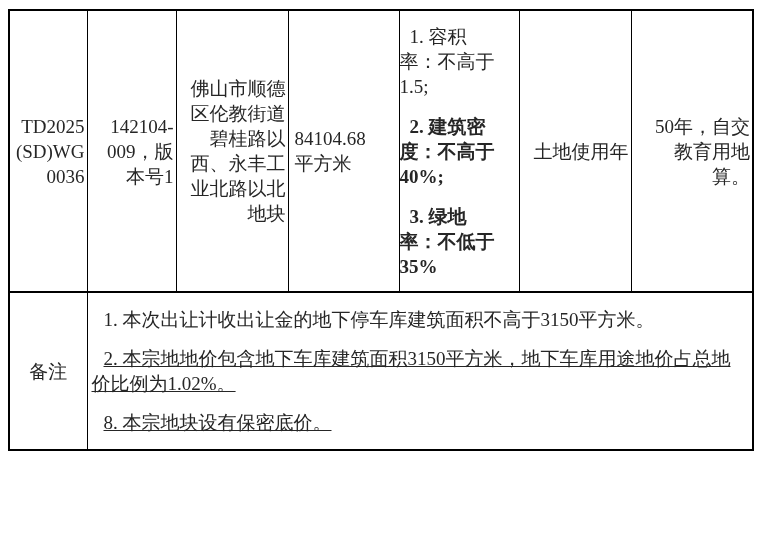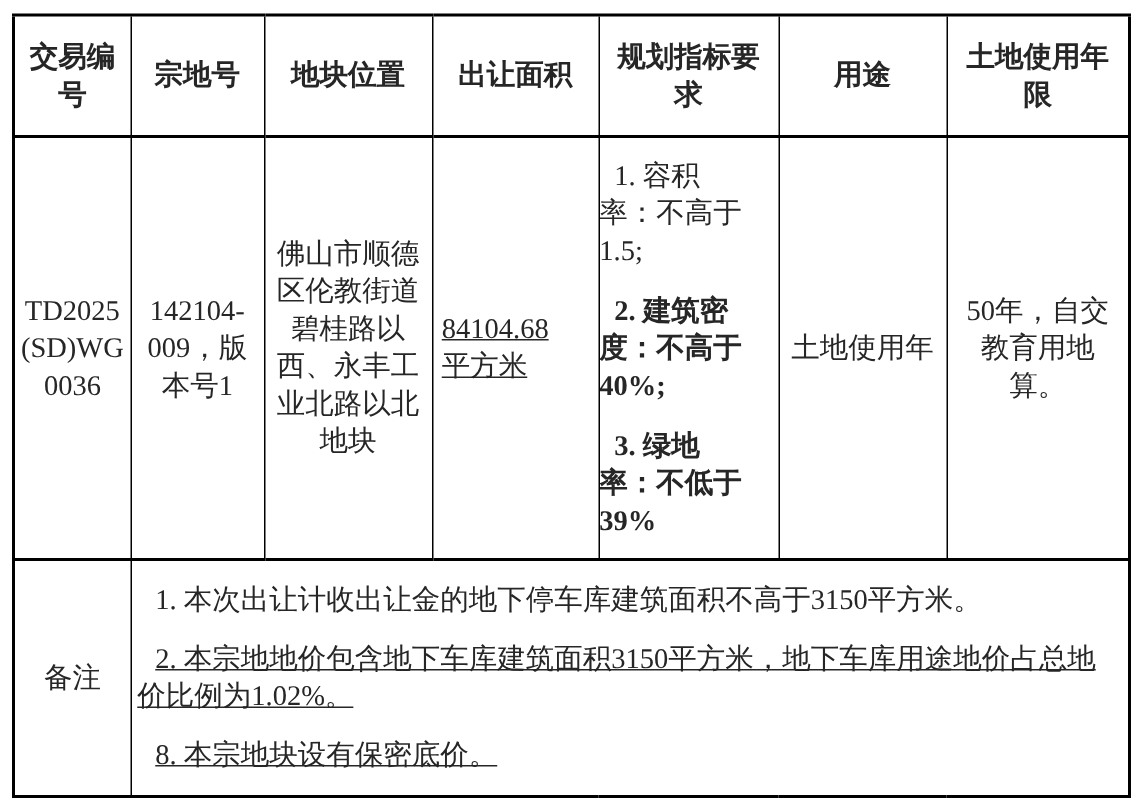--- a/index.html
+++ b/index.html
@@ -40,29 +40,28 @@
   tr.row-data   { height: 282px; }
   tr.row-notes  { height: 158px; }
 
   .doc-table th {
     font-weight: bold;
     text-align: center;
     white-space: pre-line;
     padding: 0 2px;
   }
   td.cell-center {
-    text-align: center;
+    text-align: right;
     white-space: pre-line;
     padding: 0 2px;
   }
   td.cell-area {
     text-align: left;
     white-space: pre-line;
     padding: 0 2px 0 6px;
-    text-decoration: underline;
   }
   td.cell-planning {
     text-align: left;
     padding: 0 0;
   }
   td.cell-planning p {
     margin: 0;
     text-indent: 10px;
     white-space: pre-line;
   }
@@ -91,32 +90,20 @@
   <colgroup>
     <col style="width:78px">
     <col style="width:89px">
     <col style="width:112px">
     <col style="width:111px">
     <col style="width:120px">
     <col style="width:112px">
     <col style="width:122px">
   </colgroup>
   <tbody>
-    <tr class="row-header">
-      <th>交易编
-号</th>
-      <th>宗地号</th>
-      <th>地块位置</th>
-      <th>出让面积</th>
-      <th>规划指标要
-求</th>
-      <th>用途</th>
-      <th>土地使用年
-限</th>
-    </tr>
     <tr class="row-data">
       <td class="cell-center">TD2025
 (SD)WG
 0036</td>
       <td class="cell-center">142104-
 009，版
 本号1</td>
       <td class="cell-center">佛山市顺德
 区伦教街道
 碧桂路以
@@ -127,21 +114,21 @@
 平方米</td>
       <td class="cell-planning">
         <p>1. 容积
 率：不高于
 1.5;</p>
         <p>2. 建筑密
 度：不高于
 40%;</p>
         <p>3. 绿地
 率：不低于
-39%</p>
+35%</p>
       </td>
       <td class="cell-center">土地使用年</td>
       <td class="cell-center">50年，自交
 教育用地
 算。</td>
     </tr>
     <tr class="row-notes">
       <td class="notes-label">备注</td>
       <td class="notes-content" colspan="6">
         <p>1. 本次出让计收出让金的地下停车库建筑面积不高于3150平方米。</p>

